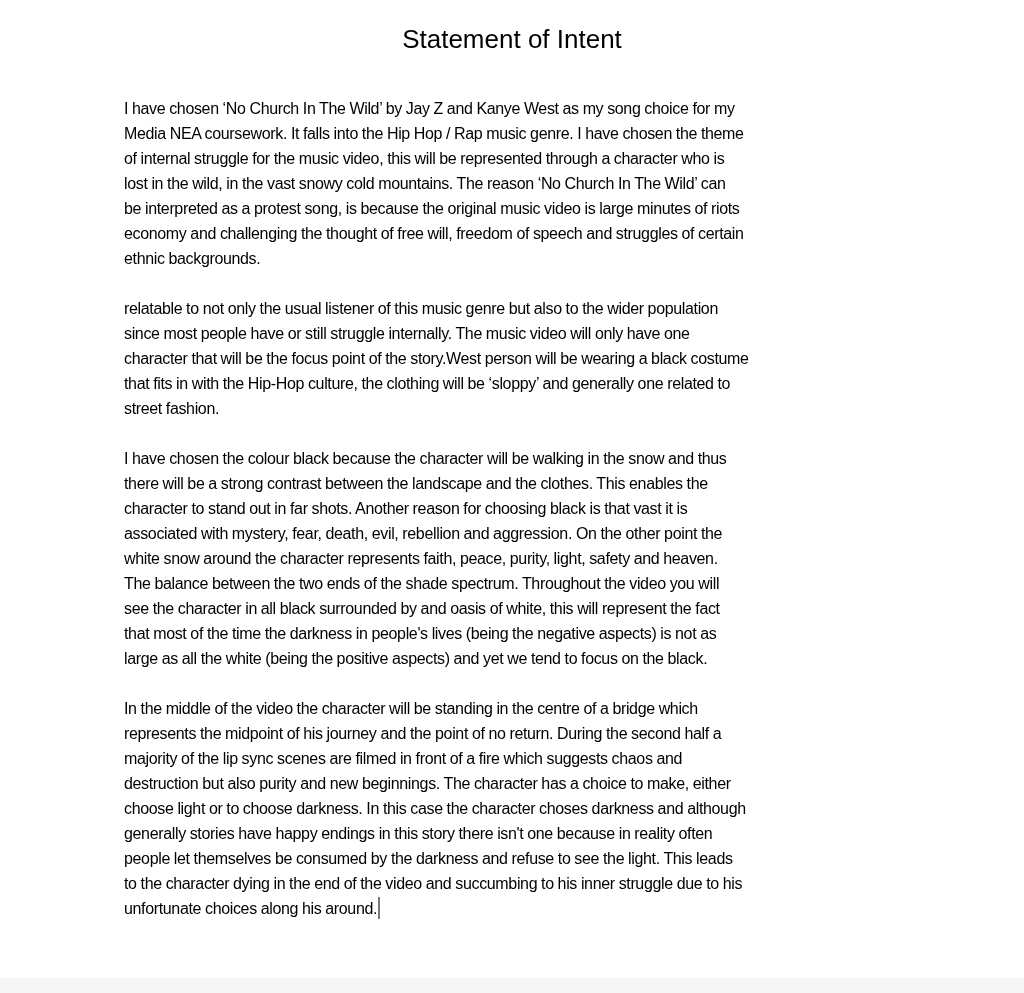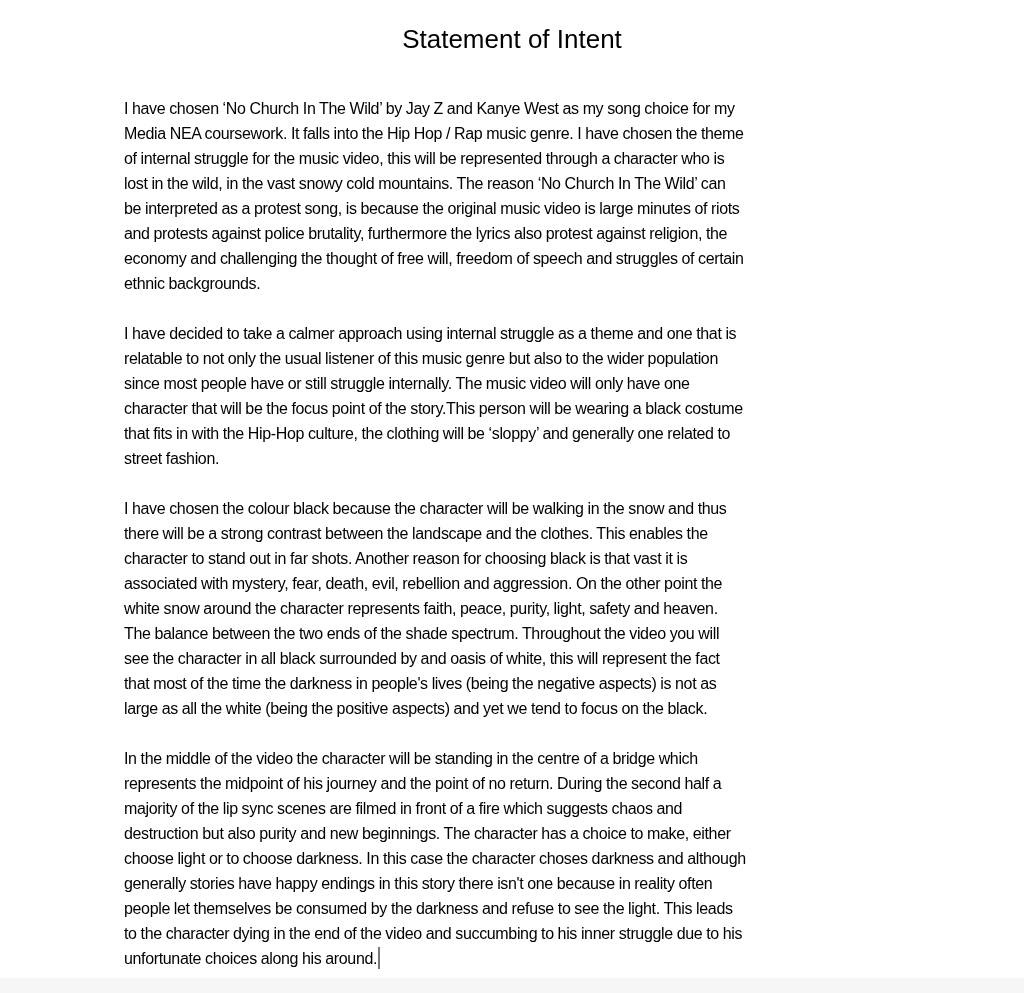--- a/index.html
+++ b/index.html
@@ -75,30 +75,28 @@
 <div class="page">
   <h1 class="doc-title">Statement of Intent</h1>
 
   <div class="doc-body">
     <p class="para">
       <span class="line">I have chosen ‘No Church In The Wild’ by Jay Z and Kanye West as my song choice for my</span>
       <span class="line">Media NEA coursework. It falls into the Hip Hop / Rap music genre. I have chosen the theme</span>
       <span class="line">of internal struggle for the music video, this will be represented through a character who is</span>
       <span class="line">lost in the wild, in the vast snowy cold mountains. The reason ‘No Church In The Wild’ can</span>
       <span class="line">be interpreted as a protest song, is because the original music video is large minutes of riots</span>
-      <span class="line">and protests against police brutality, furthermore the lyrics also protest against religion, the</span>
       <span class="line">economy and challenging the thought of free will, freedom of speech and struggles of certain</span>
       <span class="line">ethnic backgrounds.</span>
     </p>
 
     <p class="para">
-      <span class="line">I have decided to take a calmer approach using internal struggle as a theme and one that is</span>
       <span class="line">relatable to not only the usual listener of this music genre but also to the wider population</span>
       <span class="line">since most people have or still struggle internally. The music video will only have one</span>
-      <span class="line">character that will be the focus point of the story.This person will be wearing a black costume</span>
+      <span class="line">character that will be the focus point of the story.West person will be wearing a black costume</span>
       <span class="line">that fits in with the Hip-Hop culture, the clothing will be ‘sloppy’ and generally one related to</span>
       <span class="line">street fashion.</span>
     </p>
 
     <p class="para">
       <span class="line">I have chosen the colour black because the character will be walking in the snow and thus</span>
       <span class="line">there will be a strong contrast between the landscape and the clothes. This enables the</span>
       <span class="line">character to stand out in far shots. Another reason for choosing black is that vast it is</span>
       <span class="line">associated with mystery, fear, death, evil, rebellion and aggression. On the other point the</span>
       <span class="line">white snow around the character represents faith, peace, purity, light, safety and heaven.</span>

